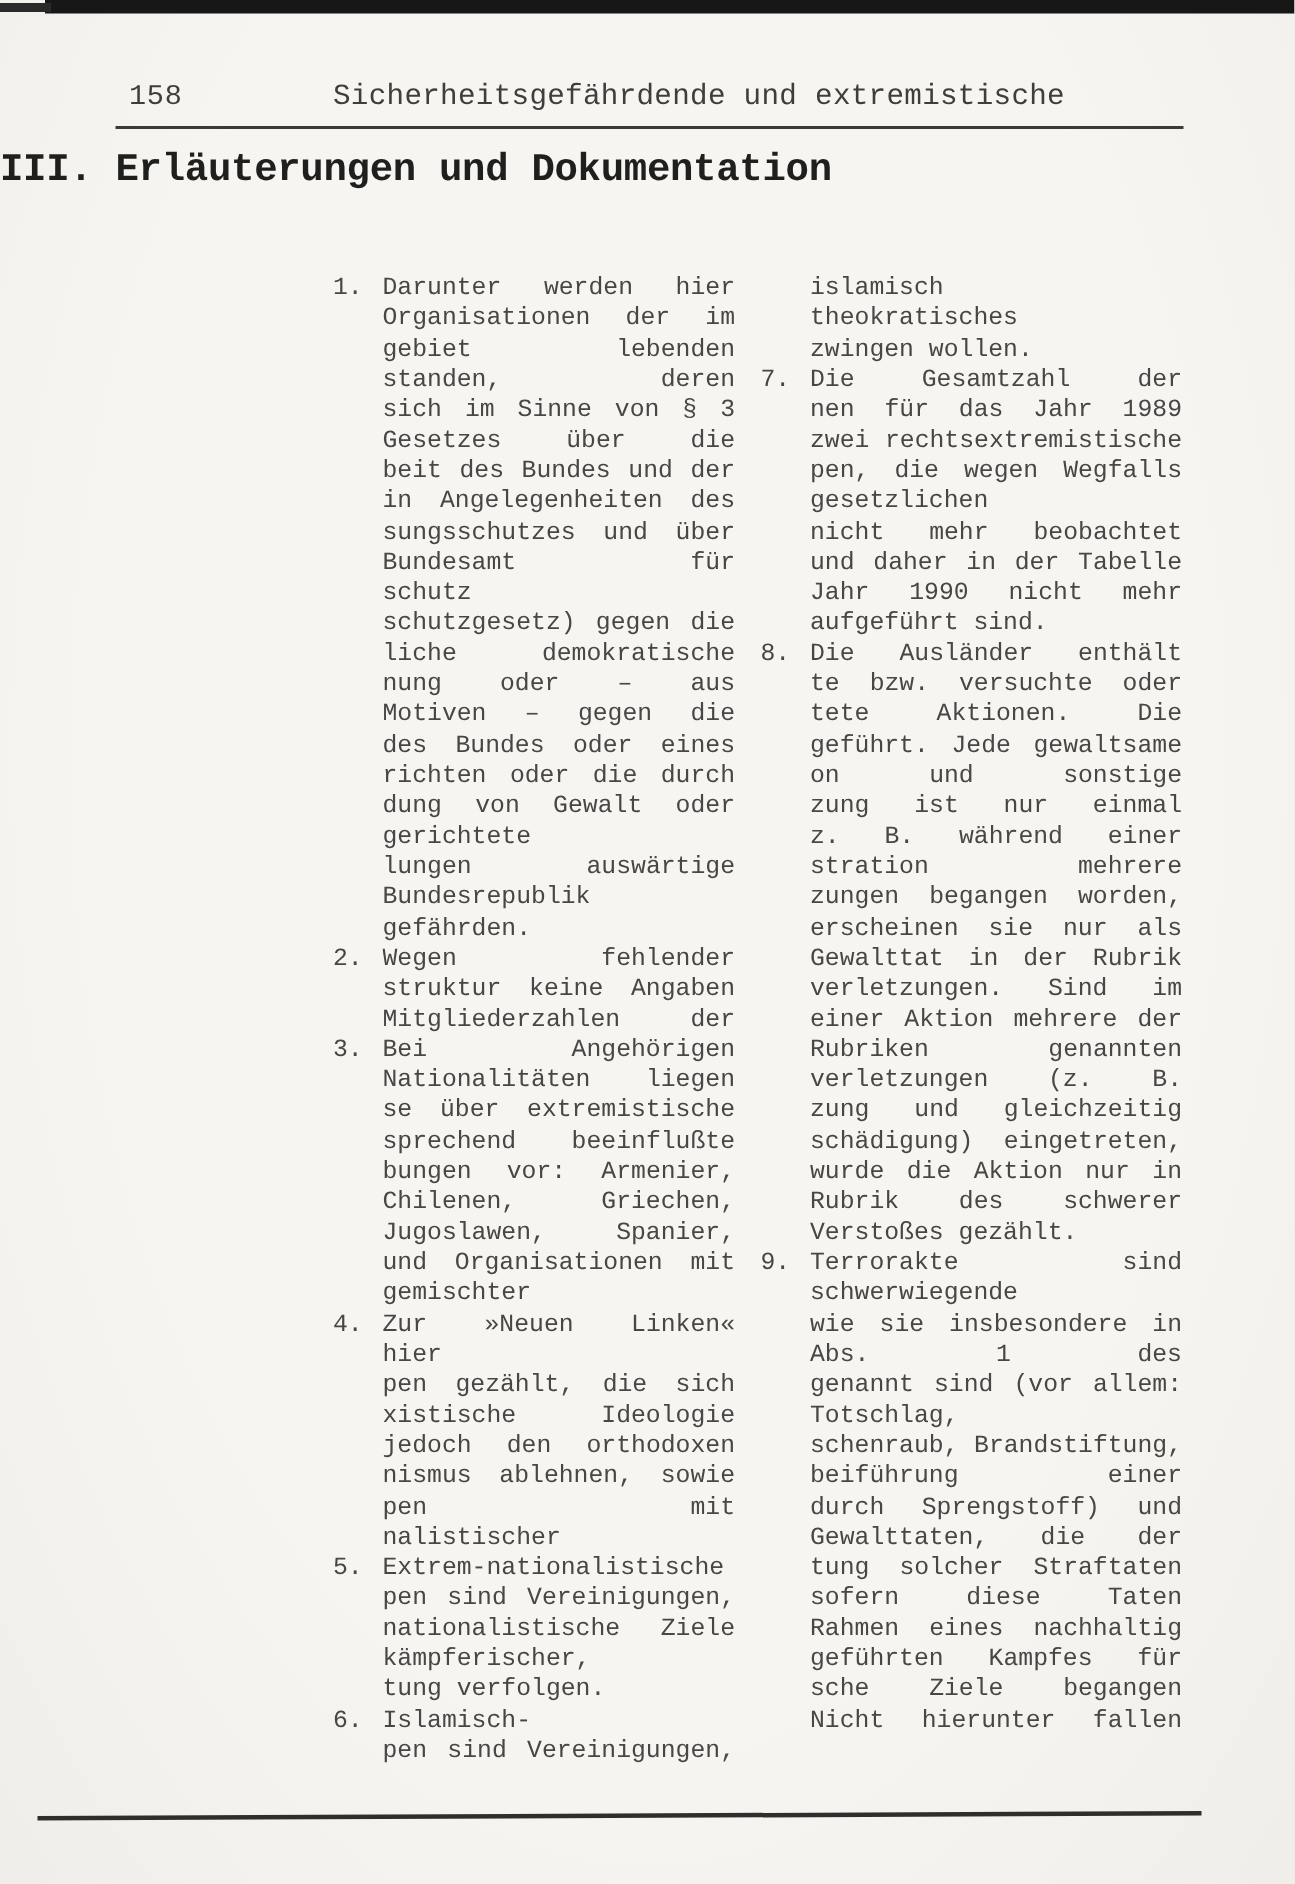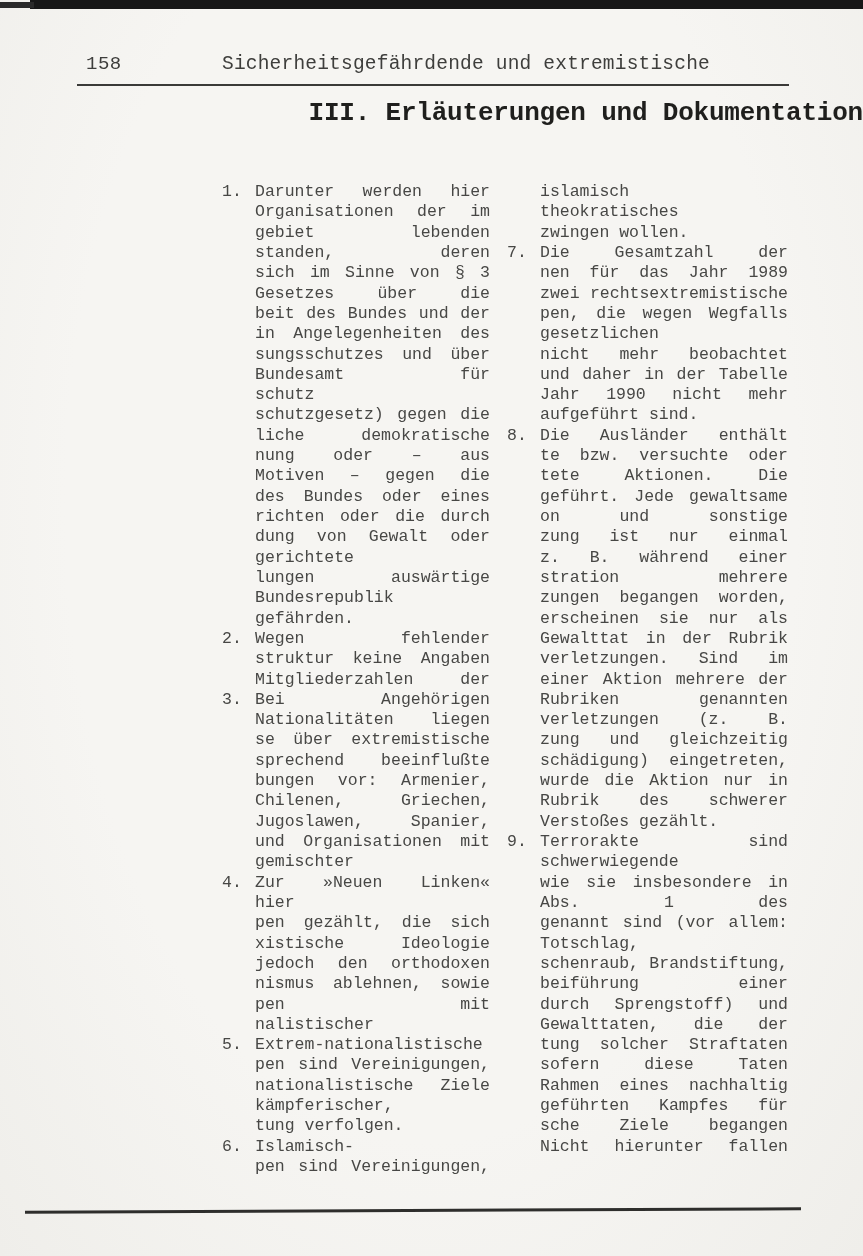--- a/index.html
+++ b/index.html
@@ -50,21 +50,21 @@
     top: 84px; left: 77px;
     width: 712px; height: 2px;
     background: #3a3a38;
   }
 
   .title {
     position: absolute;
     top: 98px; left: 0;
     width: 863px;
     margin: 0;
-    text-align: right;
+    text-align: left;
     font-size: 26px;
     font-weight: bold;
     color: #1f1f1d;
     letter-spacing: -0.2px;
   }
 
   .columns {
     position: absolute;
     top: 182px; left: 222px;
     display: flex;

